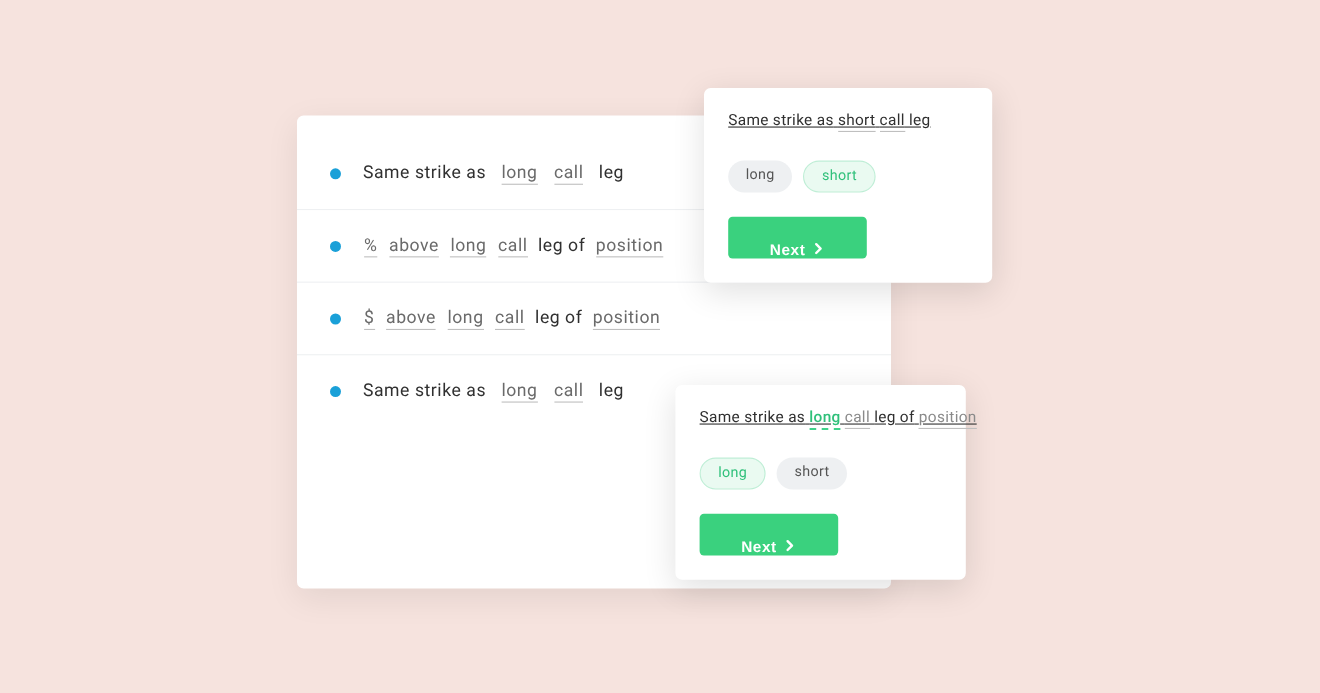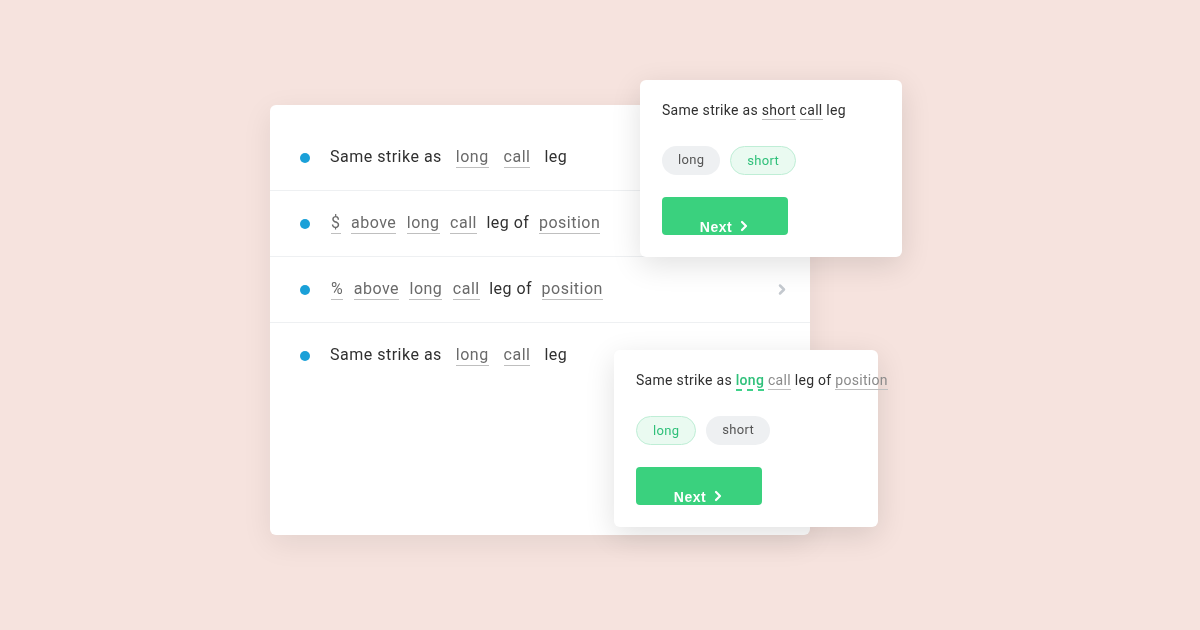--- a/index.html
+++ b/index.html
@@ -74,20 +74,21 @@
   }
   .popup-1 { left: 640px; top: 80px; }
   .popup-2 { left: 614px; top: 350px; width: 264px; }
 
   .popup-title {
     font-size: 14px;
     color: #303030;
     margin-bottom: 28px;
     letter-spacing: 0.3px;
     white-space: nowrap;
+    text-decoration: underline;
   }
   .popup-title .tok {
     border-bottom: 1px solid #bfbfbf;
     padding-bottom: 1px;
     color: #303030;
   }
   .popup-title .tok-grey { color: #8a8a8a; border-bottom: 1px solid #bfbfbf; padding-bottom:1px; }
   .popup-title .tok-green {
     color: #2fc07a;
     border-bottom: 2px dashed #3fd28a;
@@ -153,43 +154,43 @@
       <span class="sp"></span>
       <span class="token">call</span>
       <span class="sp"></span>
       <span>leg</span>
     </span>
   </div>
 
   <div class="list-row">
     <span class="dot"></span>
     <span class="row-text">
+      <span class="token">%</span><span class="sp"></span>
+      <span class="token">above</span><span class="sp"></span>
+      <span class="token">long</span><span class="sp"></span>
+      <span class="token">call</span><span class="sp"></span>
+      <span>leg of</span><span class="sp"></span>
+      <span class="token">position</span>
+    </span>
+    <span class="chevron-row">
+      <svg class="chevron-right" viewBox="0 0 12 12">
+          <path d="M4 2 L8 6 L4 10"></path>
+        </svg>
+    </span>
+  </div>
+
+  <div class="list-row">
+    <span class="dot"></span>
+    <span class="row-text">
       <span class="token">$</span><span class="sp"></span>
       <span class="token">above</span><span class="sp"></span>
       <span class="token">long</span><span class="sp"></span>
       <span class="token">call</span><span class="sp"></span>
       <span>leg of</span><span class="sp"></span>
       <span class="token">position</span>
-    </span>
-  </div>
-
-  <div class="list-row">
-    <span class="dot"></span>
-    <span class="row-text">
-      <span class="token">%</span><span class="sp"></span>
-      <span class="token">above</span><span class="sp"></span>
-      <span class="token">long</span><span class="sp"></span>
-      <span class="token">call</span><span class="sp"></span>
-      <span>leg of</span><span class="sp"></span>
-      <span class="token">position</span>
-    </span>
-    <span class="chevron-row">
-      <svg class="chevron-right" viewBox="0 0 12 12">
-          <path d="M4 2 L8 6 L4 10"></path>
-        </svg>
     </span>
   </div>
 
   <div class="list-row">
     <span class="dot"></span>
     <span class="row-text">
       <span>Same strike as</span>
       <span class="sp"></span>
       <span class="token">long</span>
       <span class="sp"></span>

